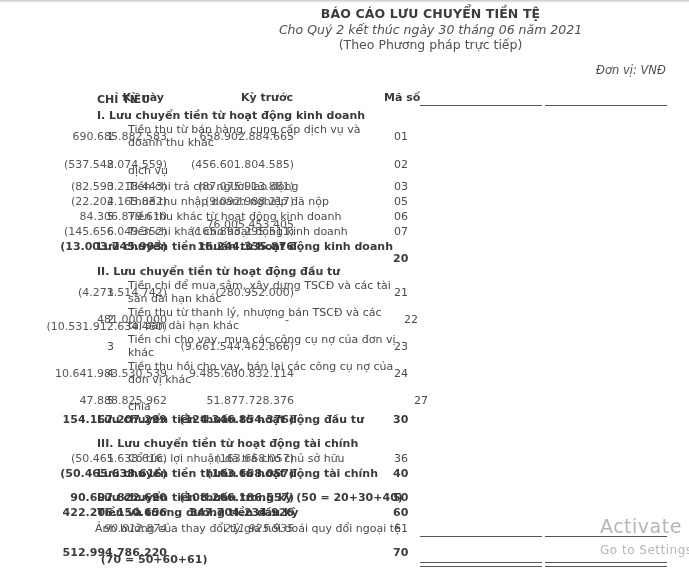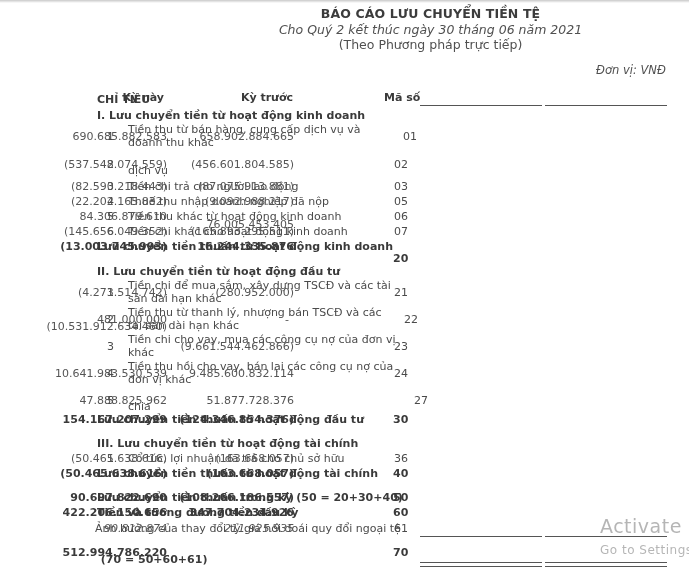--- a/index.html
+++ b/index.html
@@ -51,21 +51,21 @@
 <div class="abs b lbl" style="right:525px; top:91px; text-align:right;">Kỳ này</div>
 <div class="abs b lbl" style="right:396px; top:91px; text-align:right;">Kỳ trước</div>
 <div class="colline" style="left:420px; width:122px; top:105px;"></div>
 <div class="colline" style="left:545px; width:122px; top:105px;"></div>
 
 <div class="abs b lbl" style="left:97px; top:109px;">I. Lưu chuyển tiền từ hoạt động kinh doanh</div>
 
 <div>
   <div class="idx" style="top:130px;">1</div>
   <div class="t" style="left:128px; top:123px;"><span>Tiền thu từ bán hàng, cung cấp dịch vụ và</span><br><span>doanh thu khác</span></div>
-  <div class="code" style="left:394px; top:130px;margin-left:9px;">01</div>
+  <div class="code" style="left:394px; top:130px;">01</div>
   <div class="v1 num" style="top:130px;">690.685.882.583</div>
   <div class="v2 num" style="top:130px;">658.902.884.665</div>
 </div>
 <div>
   <div class="idx" style="top:158px;">2</div>
   <div class="t" style="left:128px; top:151px;"><br><span>dịch vụ</span></div>
   <div class="code" style="left:394px; top:158px;">02</div>
   <div class="v1 num" style="top:158px;">(537.548.074.559)</div>
   <div class="v2 num" style="top:158px;">(456.601.804.585)</div>
 </div>

